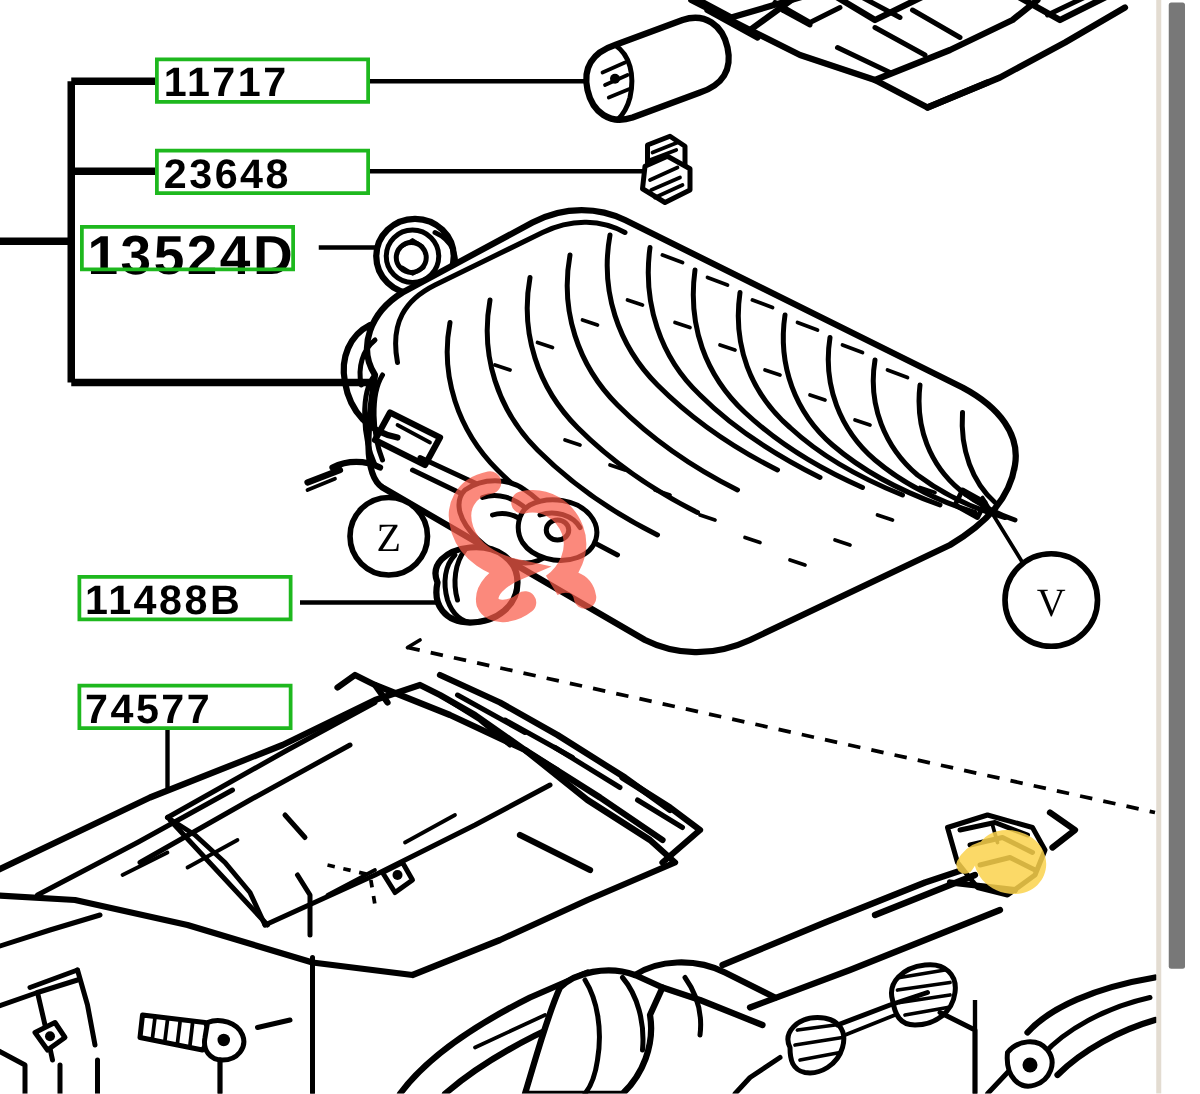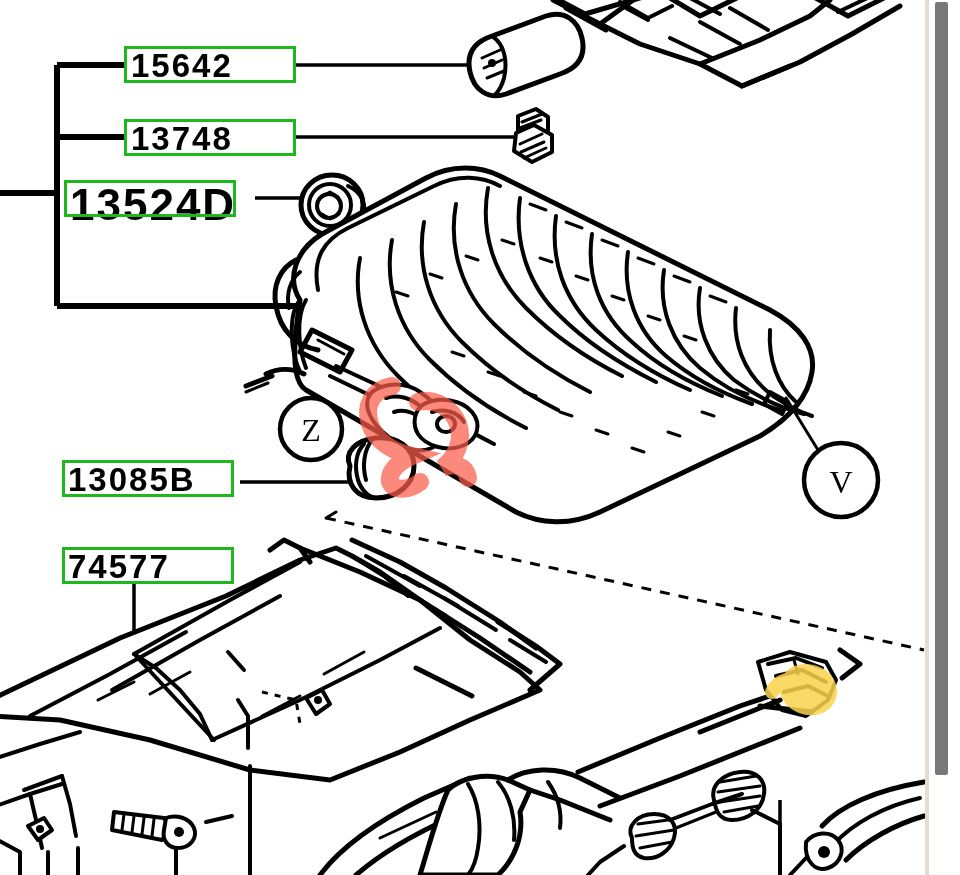--- a/index.html
+++ b/index.html
@@ -382,30 +382,30 @@
     <g opacity="0.85">
       <path d="M782 678 C788 664 806 660 822 668 C838 676 842 696 830 708
                C818 720 796 716 786 704 C778 694 778 686 782 678 Z" fill="#fbd34d" stroke="none"></path>
       <path d="M772 692 C778 680 792 676 804 682" fill="none" stroke="#fbd34d" stroke-width="14" stroke-linecap="round"></path>
     </g>
 
   </svg>
 
   <div>
 
-    <div class="ocr-label" style="left:131px; top:49px; font-size:33px;">15642</div>
+    <div class="ocr-label" style="left:131px; top:49px; font-size:33px;">11717</div>
     <div class="ocr-box" style="left:124px; top:46px; width:172px; height:37px;"></div>
 
-    <div class="ocr-label" style="left:131px; top:122px; font-size:33px;">13748</div>
+    <div class="ocr-label" style="left:131px; top:122px; font-size:33px;">23648</div>
     <div class="ocr-box" style="left:124px; top:119px; width:172px; height:37px;"></div>
 
     <div class="ocr-label" style="left:70px; top:183px; font-size:44px;">13524D</div>
     <div class="ocr-box" style="left:64px; top:180px; width:172px; height:37px;"></div>
 
-    <div class="ocr-label" style="left:68px; top:463px; font-size:33px;">13085B</div>
+    <div class="ocr-label" style="left:68px; top:463px; font-size:33px;">11488B</div>
     <div class="ocr-box" style="left:62px; top:460px; width:172px; height:37px;"></div>
 
     <div class="ocr-label" style="left:68px; top:550px; font-size:33px;">74577</div>
     <div class="ocr-box" style="left:62px; top:547px; width:172px; height:37px;"></div>
 
   </div>
 
   <div id="page-edge"></div>
   <div id="scroll-track"></div>
   <div id="scroll-thumb"></div>

